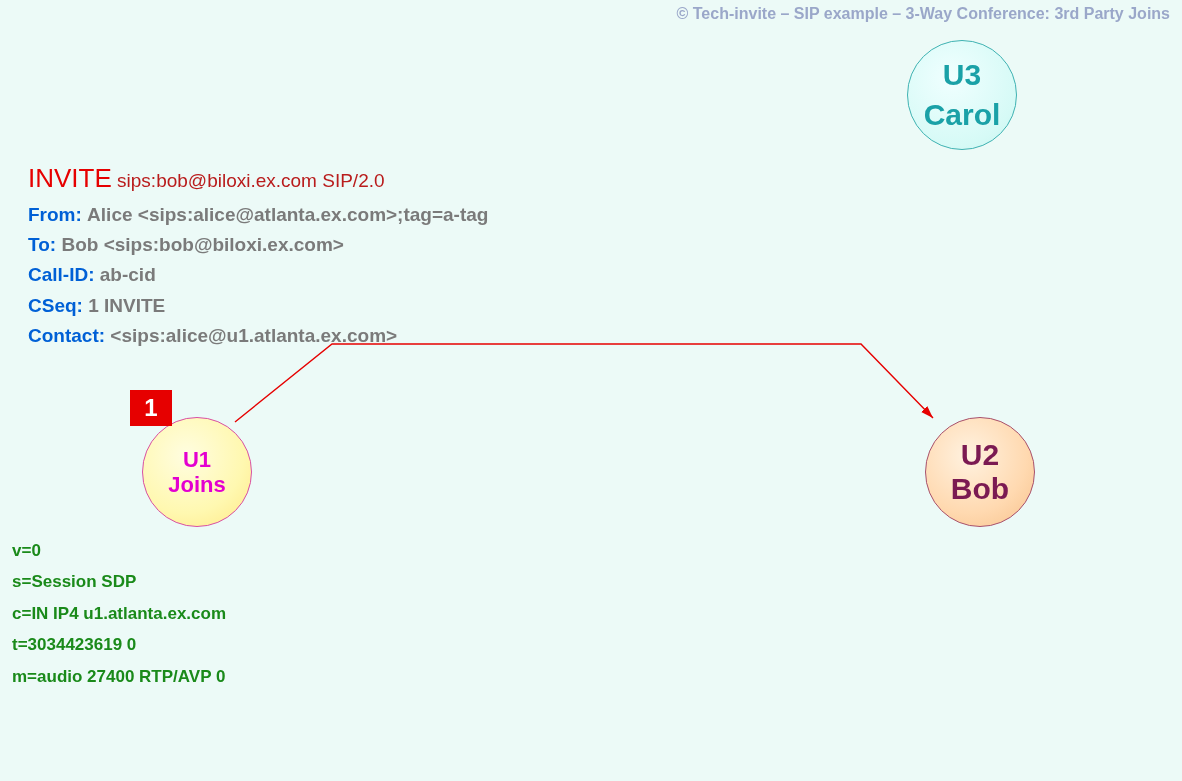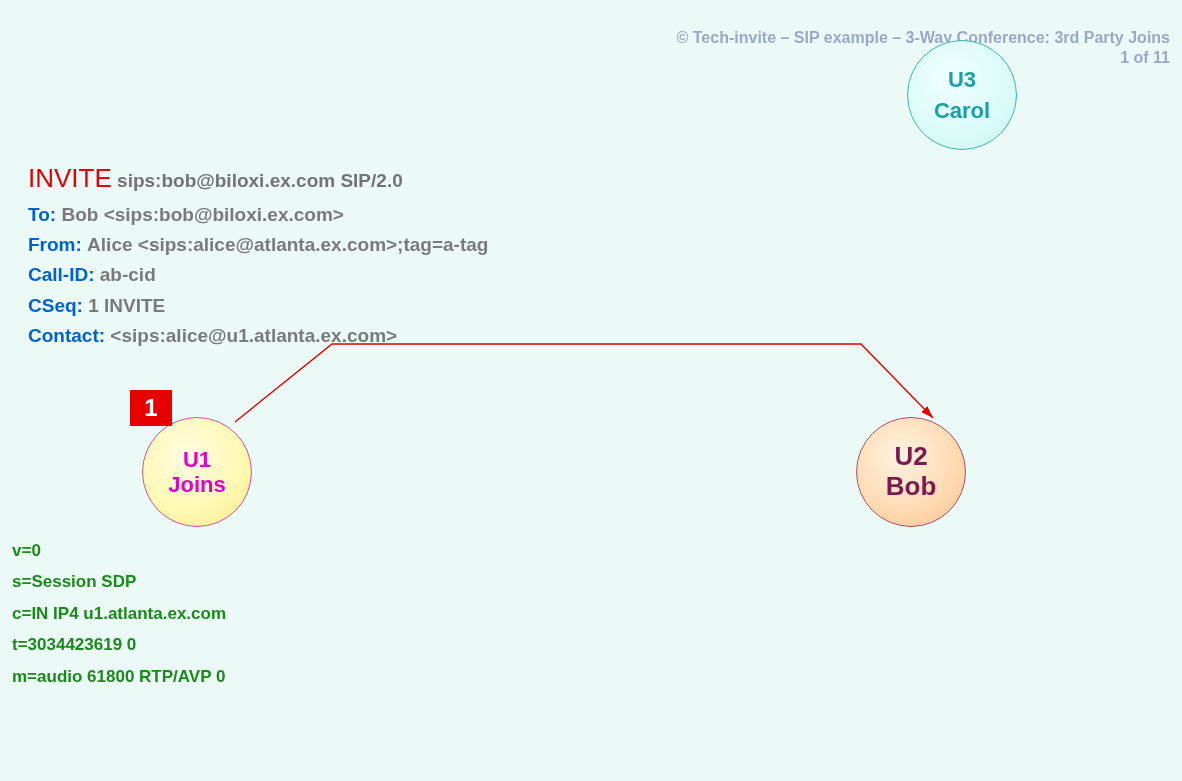--- a/index.html
+++ b/index.html
@@ -13,42 +13,41 @@
   }
   .stage {
     position: relative;
     width: 1182px;
     height: 781px;
   }
   .copyright {
     position: absolute;
     top: 4px;
     right: 12px;
-    text-align: right;
+    text-align: center;
     color: #9aa7c9;
     font-size: 16px;
     font-weight: bold;
     line-height: 1.25;
-    margin-top: 24px;
   }
   .sip-message {
     position: absolute;
     top: 158px;
     left: 28px;
     font-size: 19px;
     line-height: 1.6;
   }
   .sip-message .invite-method {
     color: #e60000;
     font-weight: normal;
     font-size: 26px;
   }
   .sip-message .invite-uri {
-    color: #737373;
-    font-weight: bold;
+    color: #b91c1c;
+    font-weight: normal;
     font-size: 19px;
   }
   .sip-message .hdr-name {
     color: #0060d6;
     font-weight: bold;
   }
   .sip-message .hdr-val {
     color: #7a7a7a;
     font-weight: bold;
   }
@@ -78,39 +77,39 @@
     top: 417px;
     width: 110px;
     height: 110px;
     background: radial-gradient(circle at 40% 35%, #fffde0 0%, #fff8b0 60%, #ffe884 100%);
     border: 1.5px solid #d94fa2;
     color: #e300d0;
     font-size: 22px;
   }
   
   .node-u2 {
-    left: 856px;
+    left: 925px;
     top: 417px;
     width: 110px;
     height: 110px;
     background: radial-gradient(circle at 40% 35%, #fff2e0 0%, #ffd9b0 60%, #f7c18a 100%);
     border: 1.5px solid #a8506b;
     color: #7b1a52;
-    font-size: 26px;
+    font-size: 30px;
   }
   
   .node-u3 {
     left: 907px;
     top: 40px;
     width: 110px;
     height: 110px;
     background: radial-gradient(circle at 40% 35%, #f0ffff 0%, #d6faf6 70%, #c6f3ee 100%);
     border: 1.5px solid #3fb2b2;
     color: #1aa1a7;
-    font-size: 22px;
+    font-size: 30px;
     gap: 6px;
   }
   .step-badge {
     position: absolute;
     left: 130px;
     top: 390px;
     width: 42px;
     height: 36px;
     background: #e60000;
     color: #fff;
@@ -129,56 +128,55 @@
     pointer-events: none;
   }
 </style>
 </head>
 <body>
 
 <div class="stage">
 
   <div class="copyright">
     <div>© Tech-invite – SIP example – 3-Way Conference: 3rd Party Joins</div>
-    <div>1 of 11</div>
   </div>
 
   <div class="sip-message">
     <div>
       <span class="invite-method">INVITE</span>
       <span class="invite-uri">sips:bob@biloxi.ex.com SIP/2.0</span>
     </div>
     <div>
+      <span class="hdr-name">From</span><span class="hdr-name">:</span>
+      <span class="hdr-val">Alice &lt;sips:alice@atlanta.ex.com&gt;;tag=a-tag</span>
+    </div>
+    <div>
       <span class="hdr-name">To</span><span class="hdr-name">:</span>
       <span class="hdr-val">Bob &lt;sips:bob@biloxi.ex.com&gt;</span>
-    </div>
-    <div>
-      <span class="hdr-name">From</span><span class="hdr-name">:</span>
-      <span class="hdr-val">Alice &lt;sips:alice@atlanta.ex.com&gt;;tag=a-tag</span>
     </div>
     <div>
       <span class="hdr-name">Call-ID</span><span class="hdr-name">:</span>
       <span class="hdr-val">ab-cid</span>
     </div>
     <div>
       <span class="hdr-name">CSeq</span><span class="hdr-name">:</span>
       <span class="hdr-val">1 INVITE</span>
     </div>
     <div>
       <span class="hdr-name">Contact</span><span class="hdr-name">:</span>
       <span class="hdr-val">&lt;sips:alice@u1.atlanta.ex.com&gt;</span>
     </div>
   </div>
 
   <div class="sdp">
     <div>v=0</div>
     <div>s=Session SDP</div>
     <div>c=IN  IP4  u1.atlanta.ex.com</div>
     <div>t=3034423619  0</div>
-    <div>m=audio  61800  RTP/AVP  0</div>
+    <div>m=audio  27400  RTP/AVP  0</div>
   </div>
 
   <svg class="arrow">
     <defs>
       <marker id="ah" markerWidth="10" markerHeight="10" refX="9" refY="3" orient="auto" markerUnits="strokeWidth">
         <path d="M0,0 L9,3 L0,6 Z" fill="#e60000"></path>
       </marker>
     </defs>
     <path d="M 235 422 L 332 344 L 861 344 L 933 418" stroke="#e60000" stroke-width="1.4" fill="none" marker-end="url(#ah)"></path>
   </svg>

